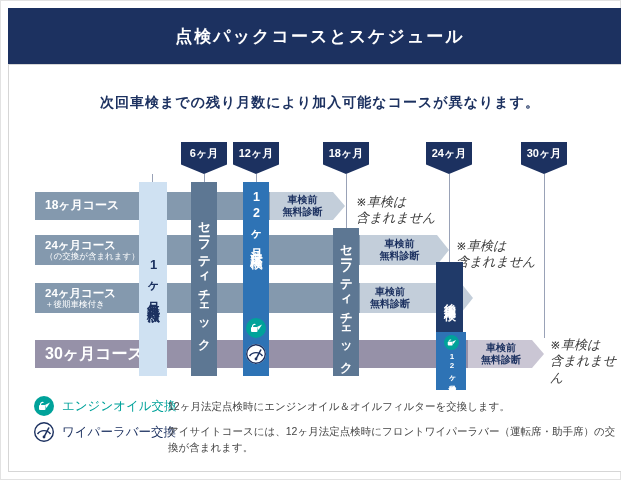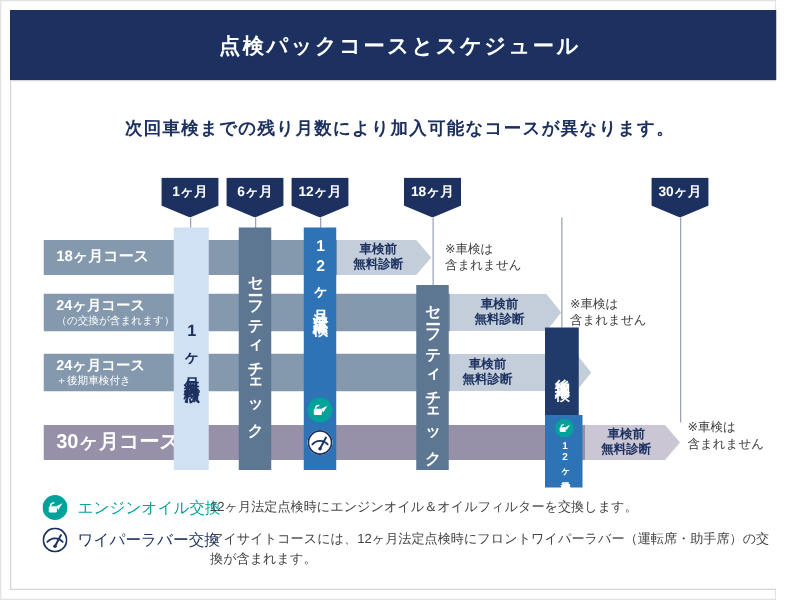--- a/index.html
+++ b/index.html
@@ -21,21 +21,21 @@
 
   
   .row-dark{position:absolute;display:flex;align-items:center;}
   .row-label{padding-left:10px;color:#fff;line-height:1.15;}
   .row-label .l1{display:block;font-size:11.5px;font-weight:bold;}
   .row-label .l2{display:block;font-size:8.5px;}
   .row-light{position:absolute;clip-path:polygon(0 0,calc(100% - 12px) 0,100% 50%,calc(100% - 12px) 100%,0 100%);display:flex;align-items:center;justify-content:center;}
   .note{font-size:10px;font-weight:bold;line-height:1.2;color:#1c3160;white-space:pre-line;text-align:center;padding-right:10px;}
   .row-light.start{justify-content:flex-start;}
   .row-light.start .note{padding-left:10px;padding-right:0;}
-  .disclaimer{position:absolute;font-size:10px;line-height:1.25;color:#3c3c3c;white-space:pre-line;}
+  .disclaimer{position:absolute;font-size:13px;line-height:1.25;color:#3c3c3c;white-space:pre-line;font-style:italic;}
 
   
   .vbar{position:absolute;display:flex;align-items:center;justify-content:center;box-sizing:border-box;}
   .vtext{writing-mode:vertical-rl;text-orientation:upright;letter-spacing:2px;}
   .vtext-mixed{writing-mode:vertical-rl;text-orientation:mixed;letter-spacing:2px;}
   .bar-month1{background:#cfe1f2;color:#1c3160;font-size:13px;font-weight:bold;}
   .bar-safety{background:#5d7793;color:#fff;font-size:12.5px;font-weight:bold;}
   .bar-legal{background:#2e73b5;color:#fff;font-size:12.5px;font-weight:bold;}
   .bar-late{background:#203a69;color:#fff;font-size:12px;font-weight:bold;}
   .bar-legal2{background:#2e73b5;color:#fff;font-size:8px;font-weight:bold;flex-direction:column;justify-content:flex-start;padding-top:3px;}
@@ -55,24 +55,24 @@
 <div class="stage">
 
   <div class="header">
     <div class="title">点検パックコースとスケジュール</div>
   </div>
 
   <div class="content"></div>
 
   <div class="subtitle">次回車検までの残り月数により加入可能なコースが異なります。</div>
 
-  <div class="badge" style="left:129px">1ヶ月</div>
   <div class="badge" style="left:181px">6ヶ月</div>
   <div class="badge" style="left:233px">12ヶ月</div>
   <div class="badge" style="left:323px">18ヶ月</div>
+  <div class="badge" style="left:426px">24ヶ月</div>
   <div class="badge" style="left:521px">30ヶ月</div>
 
   <div class="gline" style="left:152px;top:174px;height:10px"></div>
   <div class="gline" style="left:204px;top:174px;height:10px"></div>
   <div class="gline" style="left:256px;top:174px;height:10px"></div>
   <div class="gline" style="left:346px;top:174px;height:56px"></div>
   <div class="gline" style="left:449px;top:174px;height:88px"></div>
   <div class="gline" style="left:544px;top:174px;height:164px"></div>
 
   <div class="row-dark" style="left:35px;top:192px;width:235px;height:28px;background:#8499ae">

